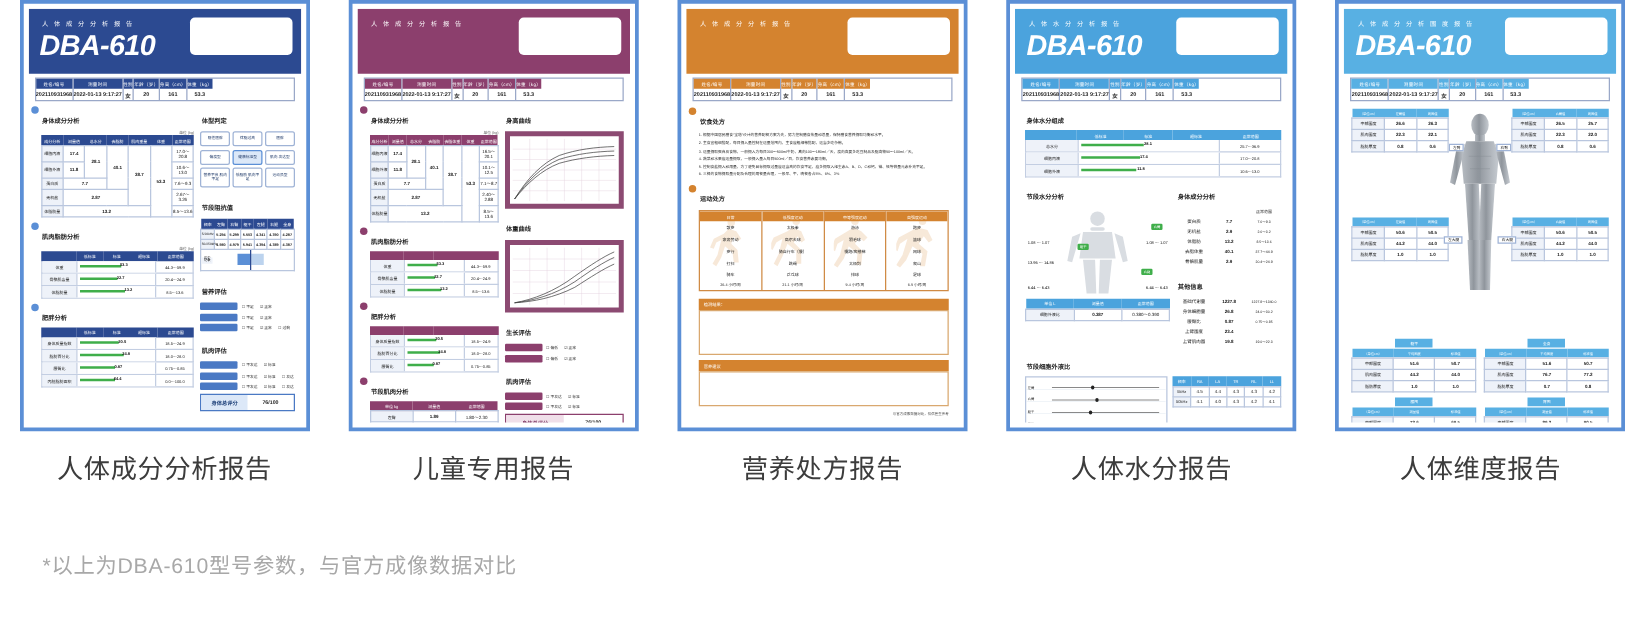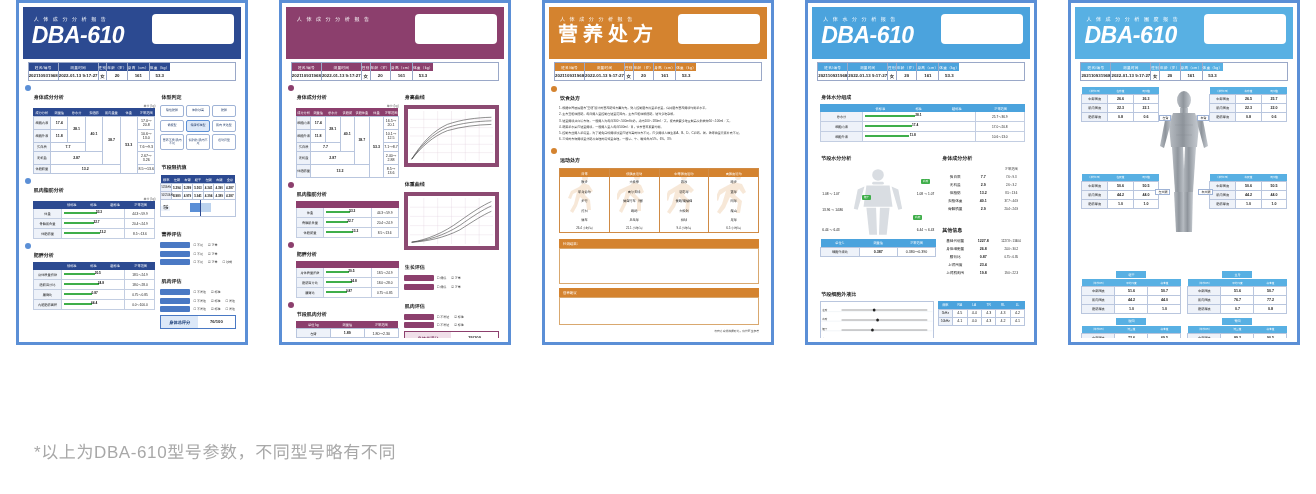--- a/index.html
+++ b/index.html
@@ -702,21 +702,20 @@
           </div>
         </div>
       </div>
     </div>
 
     <div class="card-slot">
       <div class="card">
         <div class="card-inner">
           <div class="rhead" style="background:#d4832f;">
             <div class="small-title">人 体 成 分 分 析 报 告</div>
-            <div class="big-title cjk">营养处方</div>
             <div class="logobox"></div>
           </div>
 
           <div class="infostrip">
             <div class="col c-name">
                 <div class="ih" style="background:#d4832f">姓名/编号</div>
                 <div class="iv">202110931968</div>
               </div>
             <div class="col c-time">
                 <div class="ih" style="background:#d4832f">测量时间</div>
@@ -1329,16 +1328,23 @@
                 </table>
             </div>
           </div>
 
         </div>
       </div>
     </div>
 
   </div>
 
-
-  <div class="footnote">*以上为DBA-610型号参数，不同型号略有不同</div>
+  <div class="captions">
+    <div class="capcell">人体成分分析报告</div>
+    <div class="capcell">儿童专用报告</div>
+    <div class="capcell">营养处方报告</div>
+    <div class="capcell">人体水分报告</div>
+    <div class="capcell">人体维度报告</div>
+  </div>
+
+  <div class="footnote">*以上为DBA-610型号参数，与官方成像数据对比</div>
 
 </div>
 
 </body></html>

